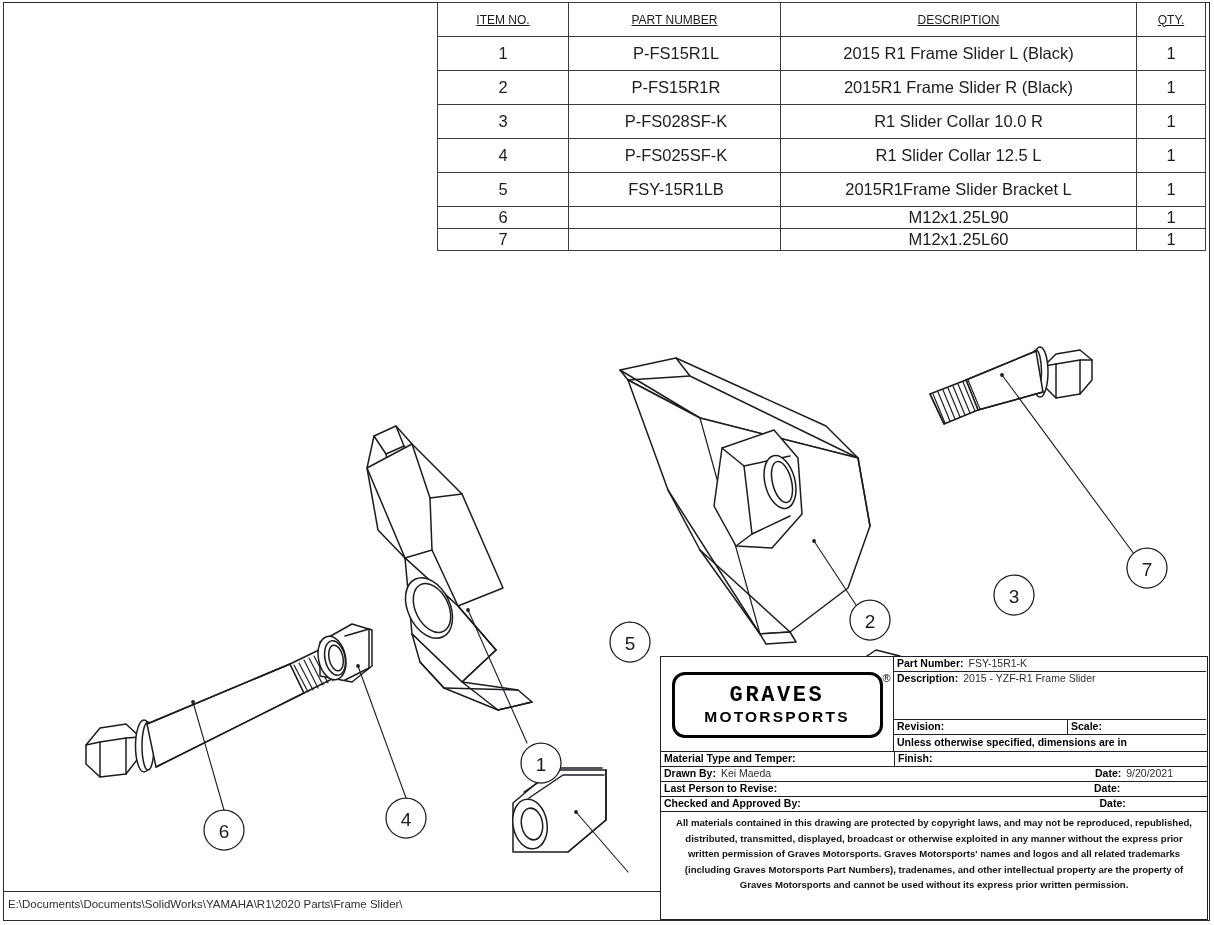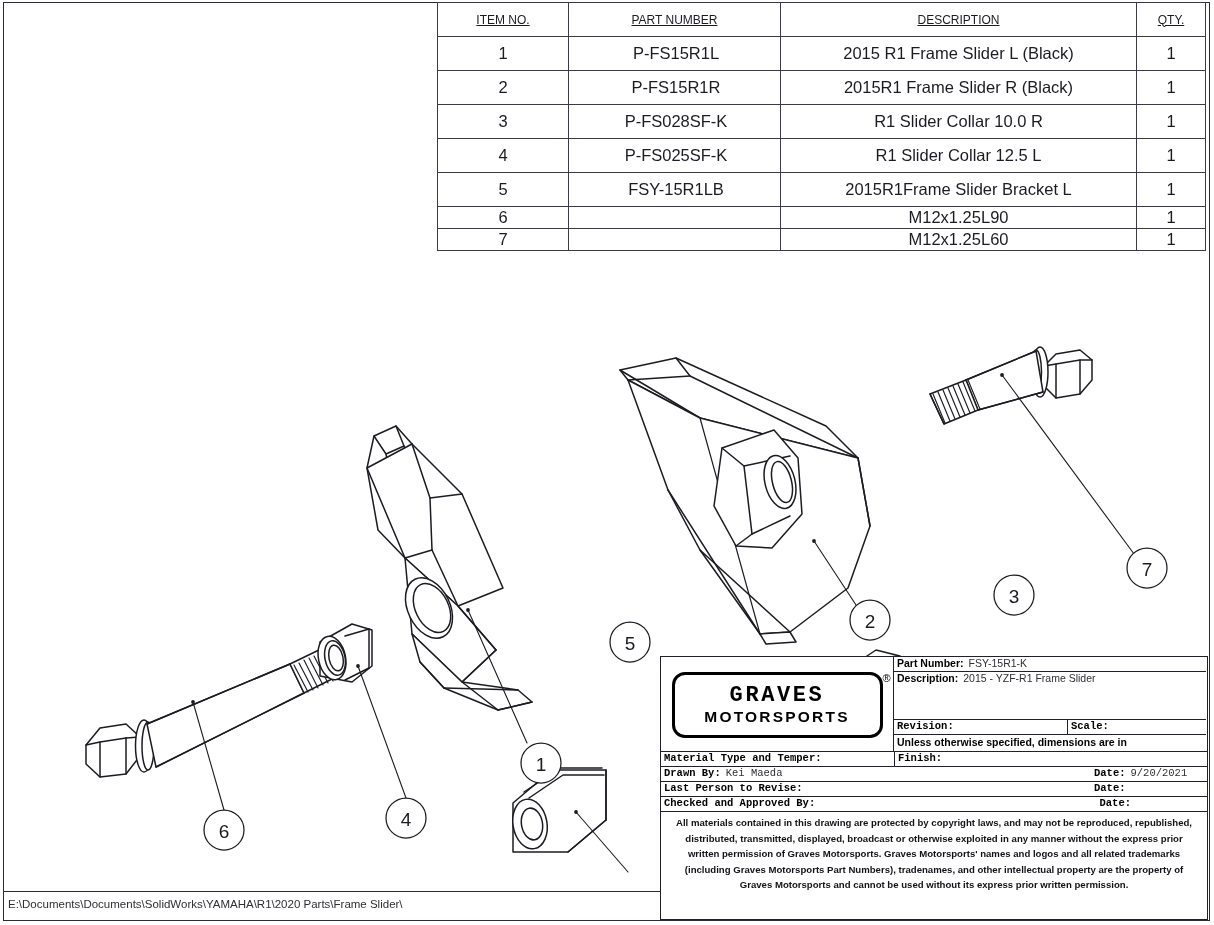--- a/index.html
+++ b/index.html
@@ -28,21 +28,21 @@
   #art{position:absolute;left:0;top:258px;width:1214px;height:667px;}
   #art svg{display:block;}
 
   
   #titleblock{position:absolute;left:660px;top:656px;width:548px;height:264px;
        border:1.6px solid #20202a;box-sizing:border-box;background:#fff;
        font-size:10.5px;line-height:1.05;}
   .tb-row{display:flex;border-bottom:1.3px solid #20202a;box-sizing:border-box;}
   .tb-row:last-child{border-bottom:none;}
   .tb-cell{box-sizing:border-box;padding:1px 3px;overflow:hidden;
-       white-space:nowrap;display:flex;align-items:center;font-family:Liberation Mono, monospace;}
+       white-space:nowrap;display:flex;align-items:center;}
   .tb-cell.vl{border-left:1.3px solid #20202a;}
   .lbl{font-weight:bold;color:#000;}
   .val{font-weight:400;color:#2e2e34;margin-left:5px;}
 
   #logo-cell{width:233px;height:95px;border-right:1.3px solid #20202a;
        display:flex;align-items:center;justify-content:center;box-sizing:border-box;}
   #logo-box{width:211px;height:66px;border:3px solid #000;border-radius:13px;
        display:flex;flex-direction:column;align-items:center;justify-content:center;
        position:relative;box-sizing:border-box;}
   #logo-main{font-size:22px;font-weight:bold;letter-spacing:2.6px;line-height:1;
@@ -363,21 +363,21 @@
       <div class="tb-cell" style="width:233px;">
         <span class="lbl">Material Type and Temper:</span>
         <span class="val"></span>
       </div>
       <div class="tb-cell vl" style="width:312px;">
         <span class="lbl">Finish:</span>
         <span class="val"></span>
       </div>
     </div>
 
-    <div class="tb-row" style="height:15px;">
+    <div class="tb-row" style="height:15px;justify-content:space-between;">
       <div class="tb-cell" style="width:430px;">
         <span class="lbl">Drawn By:</span>
         <span class="val">Kei Maeda</span>
       </div>
       <div class="tb-cell" style="width:115px;">
         <span class="lbl">Date:</span>
         <span class="val">9/20/2021</span>
       </div>
     </div>
 

